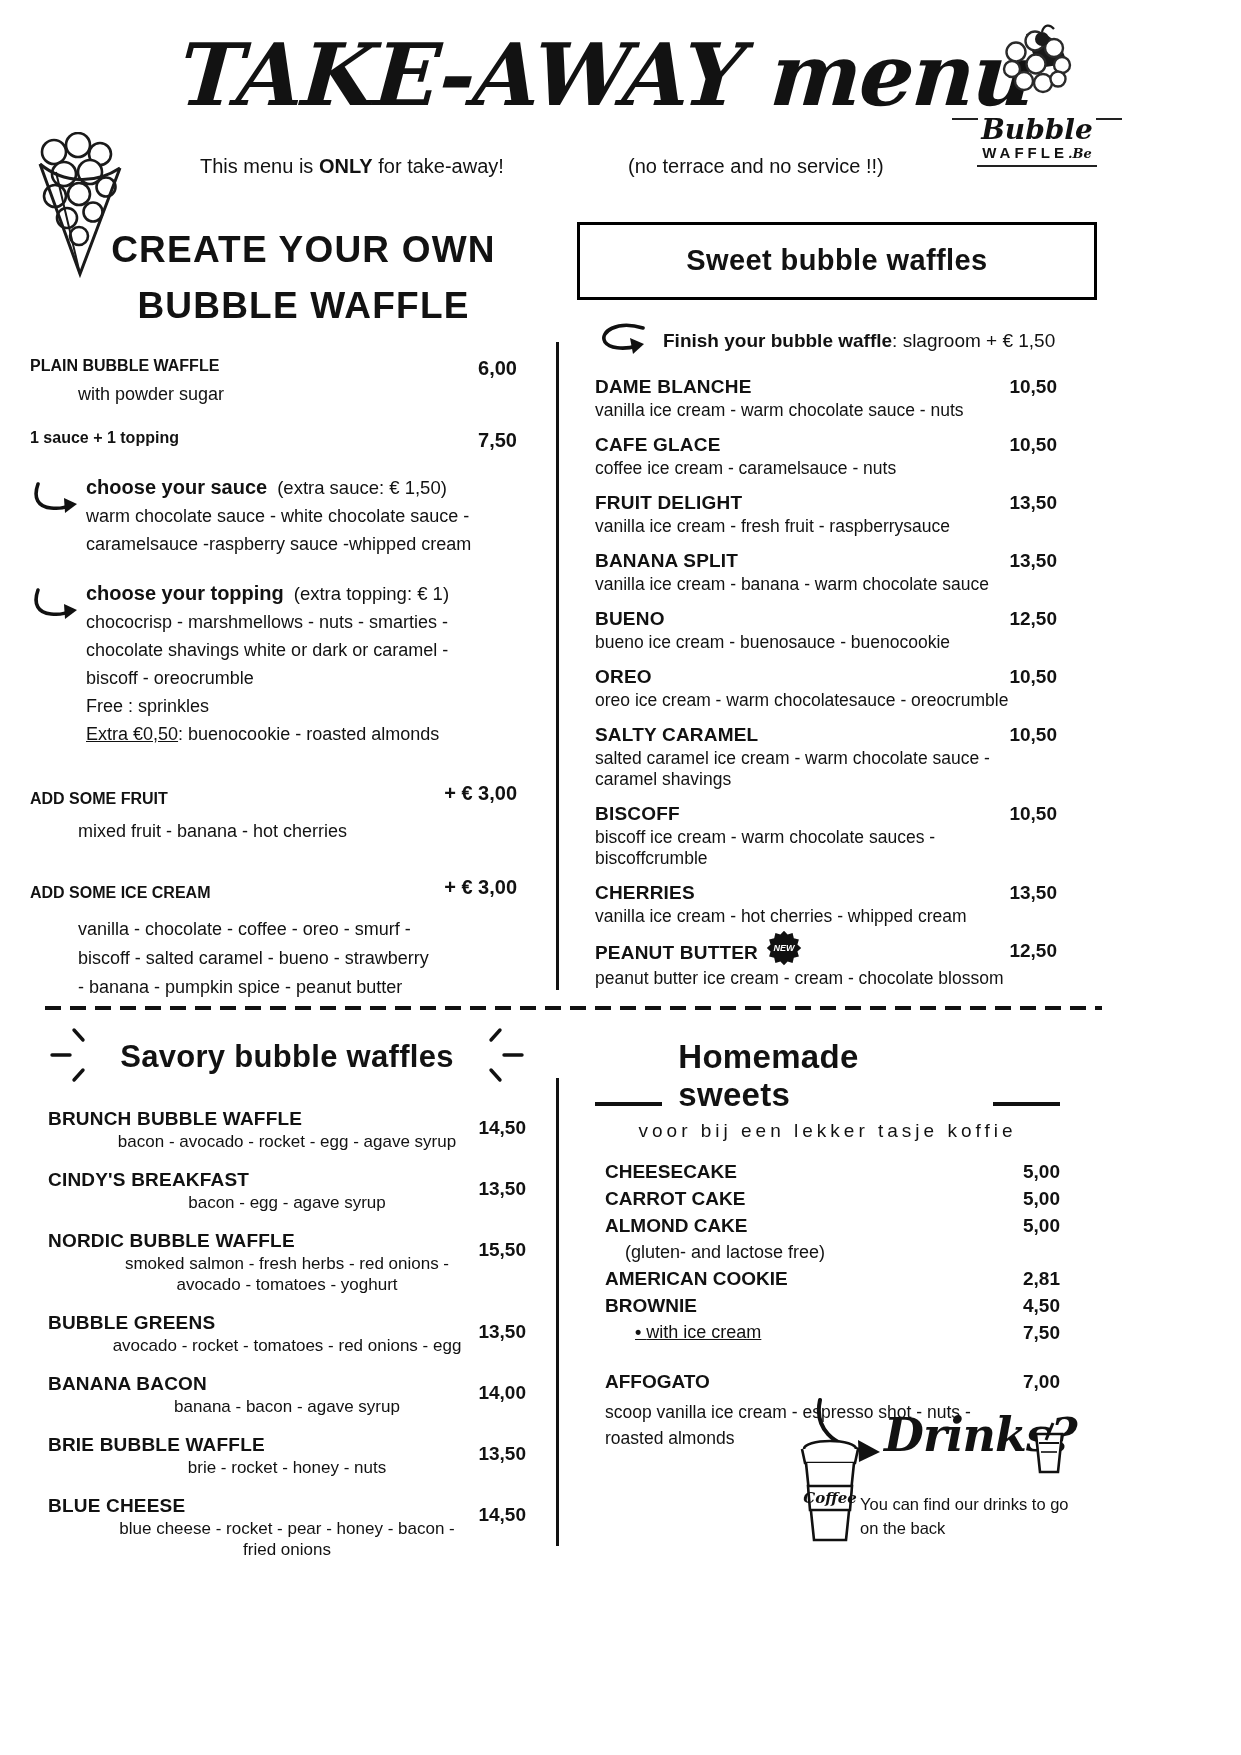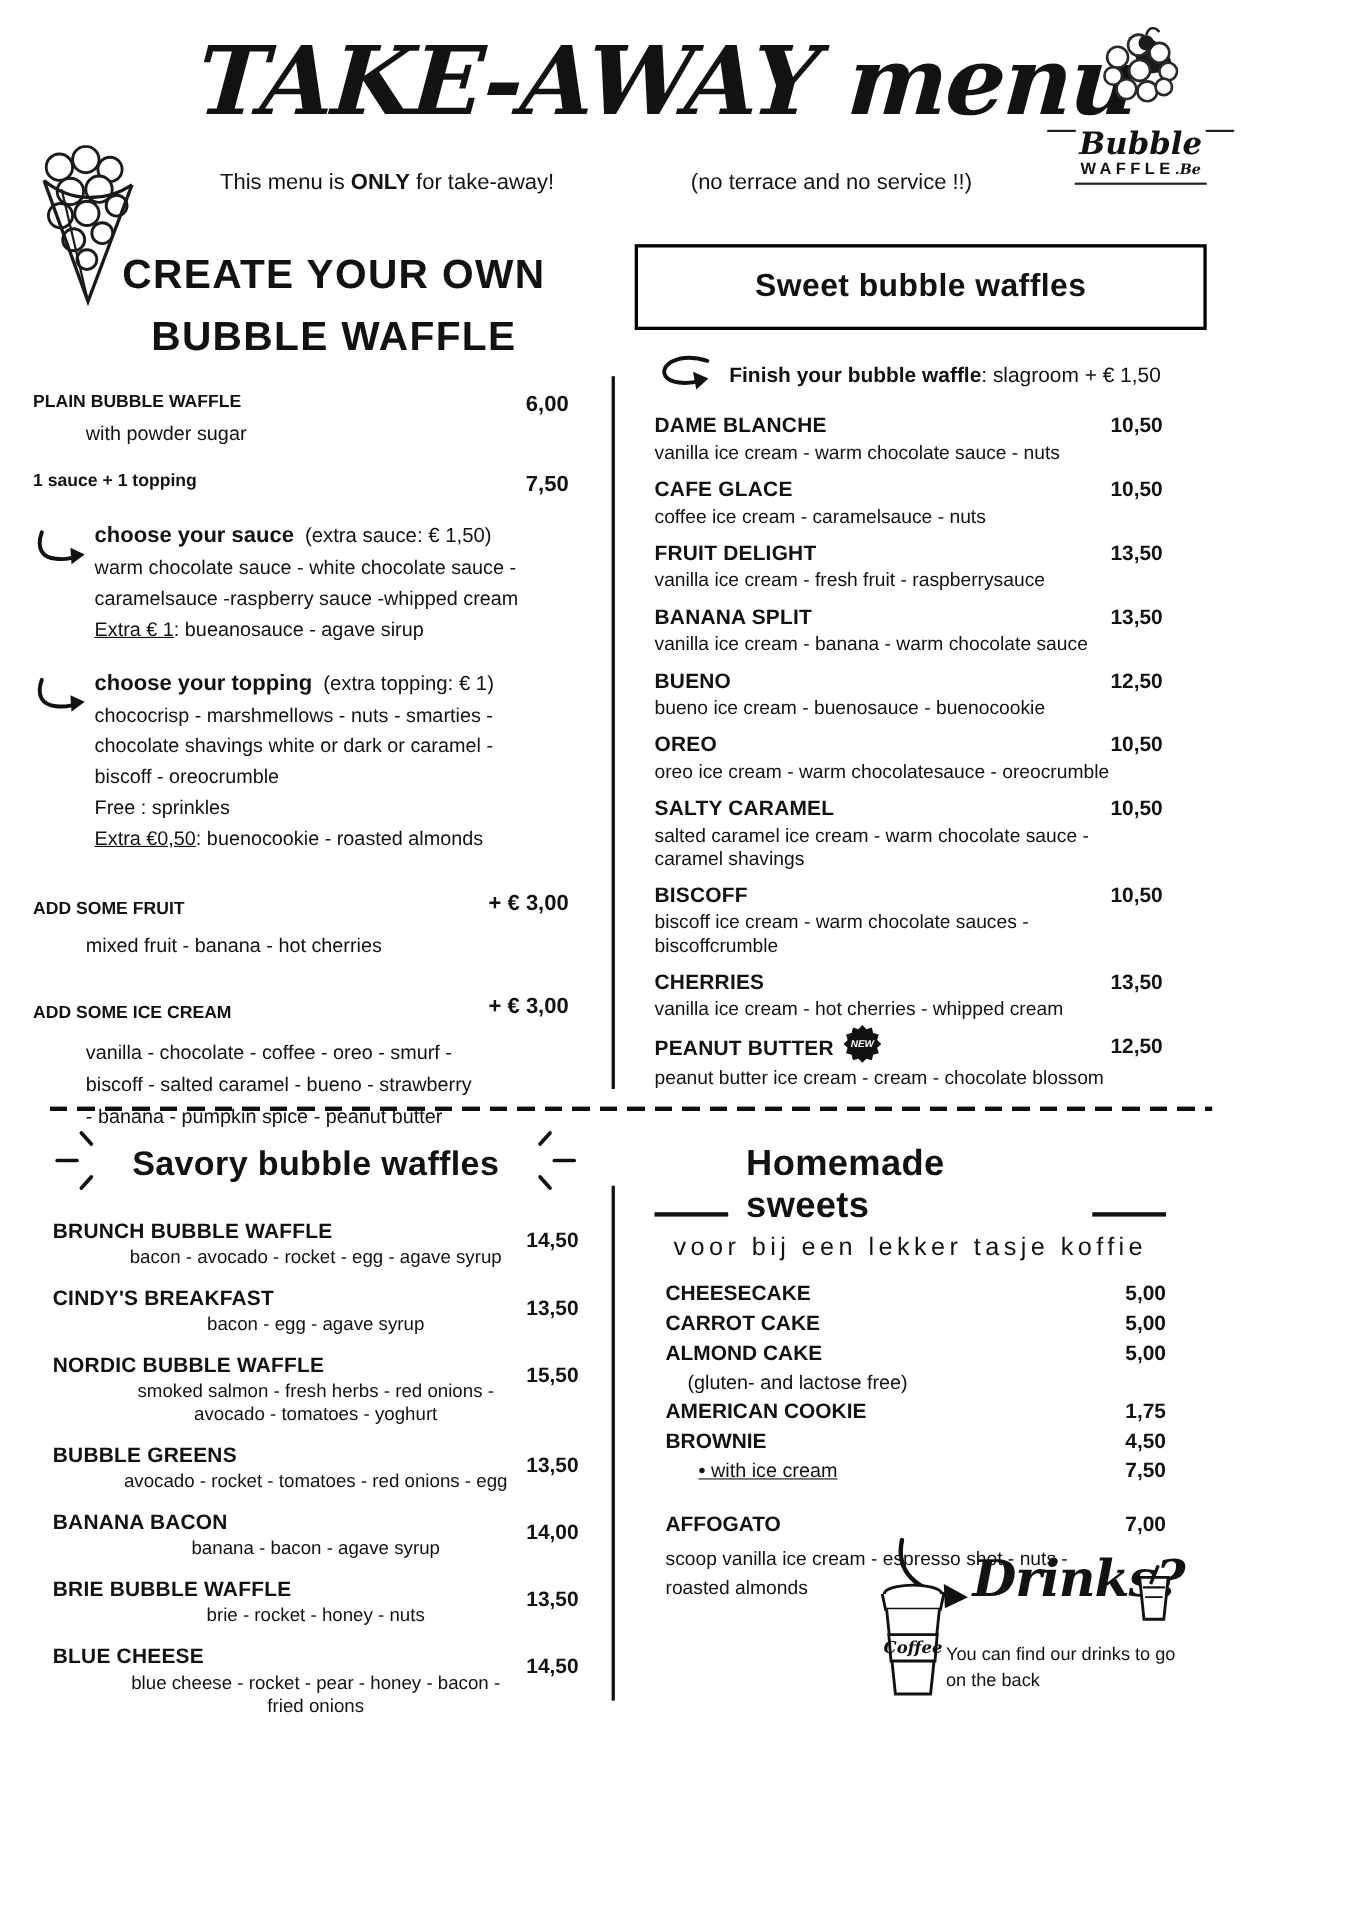--- a/index.html
+++ b/index.html
@@ -74,21 +74,21 @@
   .sv-item { margin-bottom:17px; }
   .sv-item .iname { font-size:19px; }
   .sv-item .idesc { font-size:17px; line-height:21px; margin-top:1px; }
   .sv-item .iprice { position:relative; top:9px; }
 
   
   .home-col { position:absolute; left:595px; top:1022px; width:465px; }
   .home-title-row { display:flex; justify-content:center; align-items:flex-end; gap:16px;margin-top:16px; }
   .home-title { font-size:33px; font-weight:800; letter-spacing:.3px; }
   .hline { width:68px; height:4px; background:#111; margin-bottom:8px; }
-  .home-sub { text-align:center; font-size:23px; letter-spacing:4px; margin-top:6px; }
+  .home-sub { text-align:center; font-size:19px; letter-spacing:4px; margin-top:6px; }
   .hm-items { margin-top:16px; padding-left:10px; }
   .hm-row { display:flex; justify-content:space-between; line-height:27px; }
   .hm-name { font-weight:bold; font-size:19px; }
   .hm-price { font-weight:bold; font-size:19px; }
   .hm-note { font-size:18px; padding-left:20px; line-height:26px; }
   .hm-bullet { padding-left:30px;text-decoration:underline; }
   .hm-bullet::before { content:"•  "; font-weight:bold; }
   .hm-gap { height:22px; }
   .hm-desc { font-size:17.5px; line-height:26px; margin-top:4px; }
 
@@ -177,21 +177,20 @@
       <span class="arrow-ic">
         <svg width="48" height="36" viewBox="0 0 48 36">
             <path d="M8 4 C3 18 8 27 21 28 C30 29 37 27 41 25" fill="none" stroke="#111" stroke-width="3.6" stroke-linecap="round"></path>
             <path d="M34 18 L47 24 L35 33 Z" fill="#111"></path>
           </svg>
       </span>
       <div class="ab-body">
         <div><span class="ab-label">choose your sauce</span><span class="ab-extra">(extra sauce: € 1,50)</span></div>
         <div class="ab-options pre">warm chocolate sauce - white chocolate sauce -
 caramelsauce -raspberry sauce -whipped cream</div>
-        <div class="ab-xline"><span class="uline">Extra € 1</span><span>: bueanosauce - agave sirup</span></div>
       </div>
     </div>
 
     <div class="arrow-block">
       <span class="arrow-ic">
         <svg width="48" height="36" viewBox="0 0 48 36">
             <path d="M8 4 C3 18 8 27 21 28 C30 29 37 27 41 25" fill="none" stroke="#111" stroke-width="3.6" stroke-linecap="round"></path>
             <path d="M34 18 L47 24 L35 33 Z" fill="#111"></path>
           </svg>
       </span>
@@ -415,21 +414,21 @@
           <span class="hm-name">CARROT CAKE</span>
           <span class="hm-price">5,00</span>
         </div>
       <div class="hm-row">
           <span class="hm-name">ALMOND CAKE</span>
           <span class="hm-price">5,00</span>
         </div>
       <div class="hm-note">(gluten- and lactose free)</div>
       <div class="hm-row">
           <span class="hm-name">AMERICAN COOKIE</span>
-          <span class="hm-price">1,75</span>
+          <span class="hm-price">2,81</span>
         </div>
       <div class="hm-row">
           <span class="hm-name">BROWNIE</span>
           <span class="hm-price">4,50</span>
         </div>
       <div class="hm-row">
           <span class="hm-bullet" style="font-size:18px;">with ice cream</span>
           <span class="hm-price">7,50</span>
         </div>
       <div class="hm-gap"></div>

